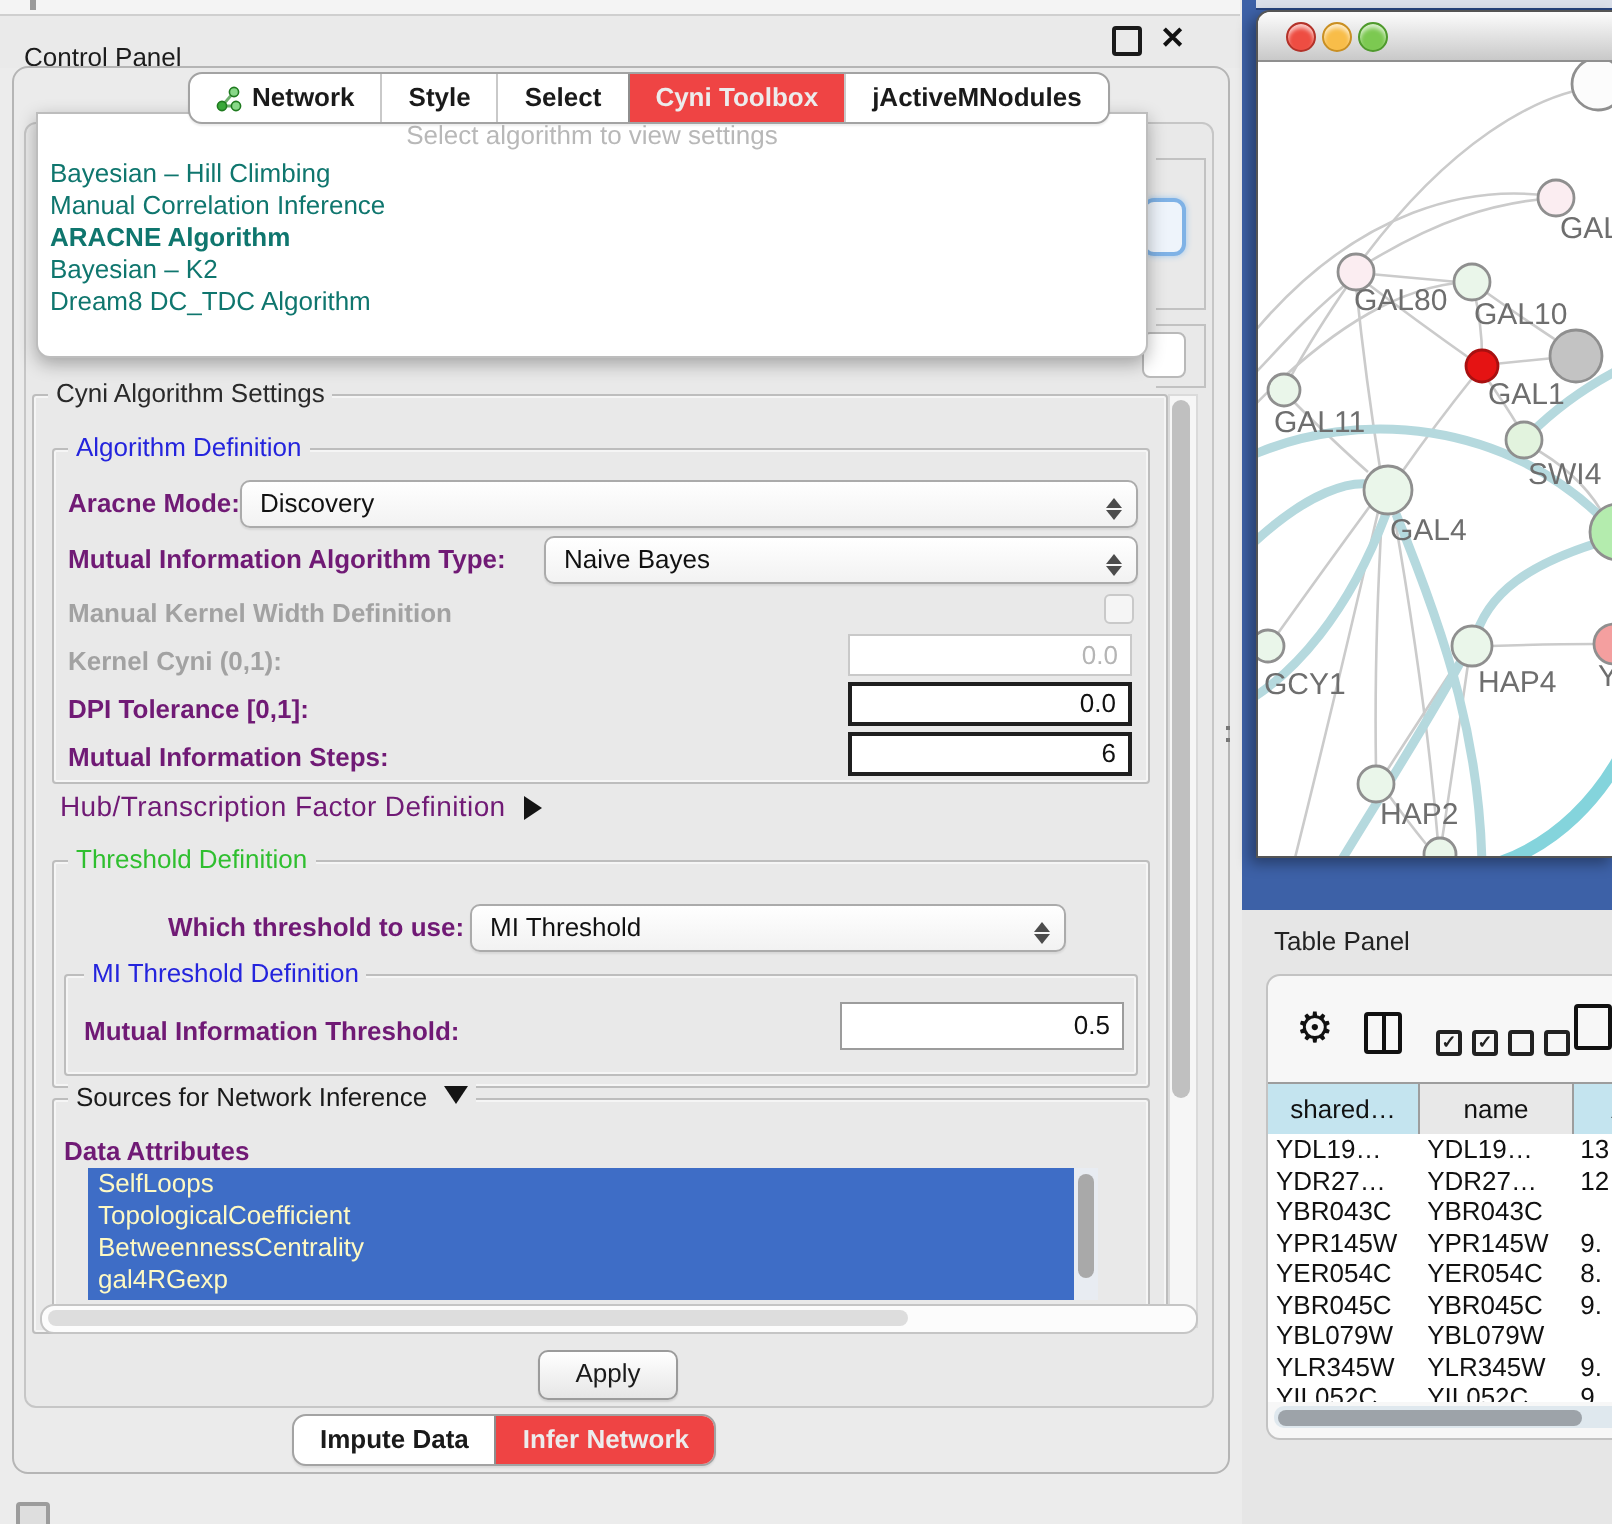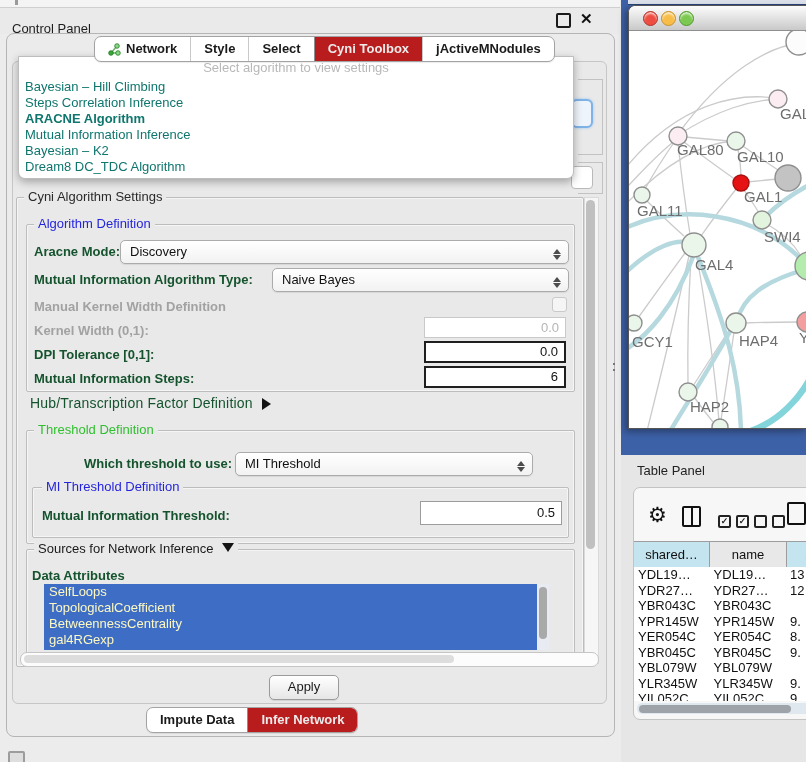--- a/index.html
+++ b/index.html
@@ -15,21 +15,21 @@
   #cp-float{left:556px;top:13px;width:11px;height:11px;border:2px solid #1a1a1a;border-radius:2px;background:transparent;}
   #cp-close{left:580px;top:10px;font-size:15px;font-weight:700;color:#111;}
   #panel-card{left:6px;top:33px;width:607px;height:702px;background:#ebebeb;border:1px solid #b5b5b5;border-radius:8px;}
   #inner-card{left:12px;top:61px;width:593px;height:641px;background:#e9e9e9;border:1px solid #c6c6c6;border-radius:6px;}
 
   
   .segbar{display:flex;background:#ffffff;border:1px solid #a3a3a3;border-radius:7px;overflow:hidden;
           font-size:13px;font-weight:700;z-index:70;box-shadow:0 1px 1px rgba(0,0,0,.08);}
   .seg{padding:0 13px;line-height:24px;height:24px;border-left:1px solid #c9c9c9;display:flex;align-items:center;white-space:nowrap;}
   .seg:first-child{border-left:none;}
-  .seg.sel{background:#b91c1c;color:#ececec;border-left-color:#8e8e8e;}
+  .seg.sel{background:#ef4444;color:#ececec;border-left-color:#8e8e8e;}
   #tabbar{left:94px;top:36px;height:24px;}
   #bottom-tabs{left:146px;top:707px;height:24px;}
   .net-icon{width:13px;height:13px;margin-right:5px;}
 
   
   #popup{left:18px;top:56px;width:554px;height:121px;background:#ffffff;border:1px solid #bdbdbd;
          border-radius:0 0 7px 7px;box-shadow:0 3px 9px rgba(0,0,0,.3);z-index:60;}
   .popup-hint{height:19px;padding-top:3px;text-align:center;color:#b8b8b8;font-size:13px;}
   .popup-item{height:16px;line-height:16px;padding-left:6px;font-size:13px;color:#0f766e;}
   .popup-item.sel{font-weight:700;}
@@ -48,21 +48,21 @@
   #g-settings-label{left:24px;top:190px;color:#2a2a2a;}
   #g-algdef{left:26px;top:224px;width:547px;height:166px;}
   #g-algdef-label{left:34px;top:217px;color:#2424dd;}
   #g-threshold{left:26px;top:430px;width:547px;height:112px;}
   #g-threshold-label{left:34px;top:423px;color:#2fbf2f;}
   #g-mithresh{left:32px;top:487px;width:535px;height:49px;}
   #g-mithresh-label{left:42px;top:480px;color:#2424dd;}
   #g-sources{left:26px;top:549px;width:547px;height:112px;}
   #g-sources-label{left:34px;top:542px;color:#1a1a1a;}
 
-  .lbl{position:absolute;font-size:13px;font-weight:700;color:#14532d;white-space:nowrap;}
+  .lbl{position:absolute;font-size:13px;font-weight:700;color:#701a75;white-space:nowrap;}
   .lbl.dis{color:#a2a2a2;}
   .plain{font-weight:400;font-size:14px;letter-spacing:.2px;}
 
   
   .combo{position:absolute;background:linear-gradient(#ffffff,#f2f2f2);border:1px solid #ababab;border-radius:5px;
          font-size:13px;line-height:21px;padding-left:9px;box-shadow:0 1px 1px rgba(0,0,0,.08);color:#111;}
   .arrows{position:absolute;right:7px;top:50%;margin-top:-7px;width:8px;height:14px;}
   .arrows .up{width:0;height:0;border:4px solid transparent;border-bottom:5px solid #4c4c4c;margin-bottom:1px;}
   .arrows .dn{width:0;height:0;border:4px solid transparent;border-top:5px solid #4c4c4c;}
   .field{position:absolute;background:#fff;font-size:13px;text-align:right;padding-right:6px;color:#111;}
@@ -175,23 +175,22 @@
 
 <div class="abs frag" id="frag-box1"></div>
 <div class="abs frag" id="frag-combo"></div>
 <div class="abs frag" id="frag-box2"></div>
 <div class="abs frag" id="frag-field"></div>
 
 <div class="abs" id="popup">
   <div class="popup-hint">Select algorithm to view settings</div>
   <div>
       <div class="popup-item">Bayesian – Hill Climbing</div>
-      <div class="popup-item">Steps Correlation Inference</div>
+      <div class="popup-item">Manual Correlation Inference</div>
       <div class="popup-item sel">ARACNE Algorithm</div>
-      <div class="popup-item">Mutual Information Inference</div>
       <div class="popup-item">Bayesian – K2</div>
       <div class="popup-item">Dream8 DC_TDC Algorithm</div>
     </div>
 </div>
 
 <div class="abs group" id="g-settings"></div>
 <div class="group-label abs" id="g-settings-label">Cyni Algorithm Settings</div>
 
 <div class="abs group" id="g-algdef"></div>
 <div class="group-label abs" id="g-algdef-label">Algorithm Definition</div>
@@ -210,21 +209,21 @@
   <span>Naive Bayes</span>
   <span class="arrows">
       <div class="up"></div>
       <div class="dn"></div>
     </span>
 </div>
 
 <div class="lbl dis" style="left:34px;top:299px;">Manual Kernel Width Definition</div>
 <div class="abs" id="chk-manual"></div>
 
-<div class="lbl dis" style="left:34px;top:323px;">Kernel Width (0,1):</div>
+<div class="lbl dis" style="left:34px;top:323px;">Kernel Cyni (0,1):</div>
 <div class="field dis" style="left:424px;top:317px;width:134px;height:19px;line-height:19px;">0.0</div>
 
 <div class="lbl" style="left:34px;top:347px;">DPI Tolerance [0,1]:</div>
 <div class="field heavy" style="left:424px;top:341px;width:132px;height:18px;line-height:18px;">0.0</div>
 
 <div class="lbl" style="left:34px;top:371px;">Mutual Information Steps:</div>
 <div class="field heavy" style="left:424px;top:366px;width:132px;height:18px;line-height:18px;">6</div>
 
 <div class="lbl plain" style="left:30px;top:395px;">
   <span>Hub/Transcription Factor Definition</span><span class="tri-right"></span>

